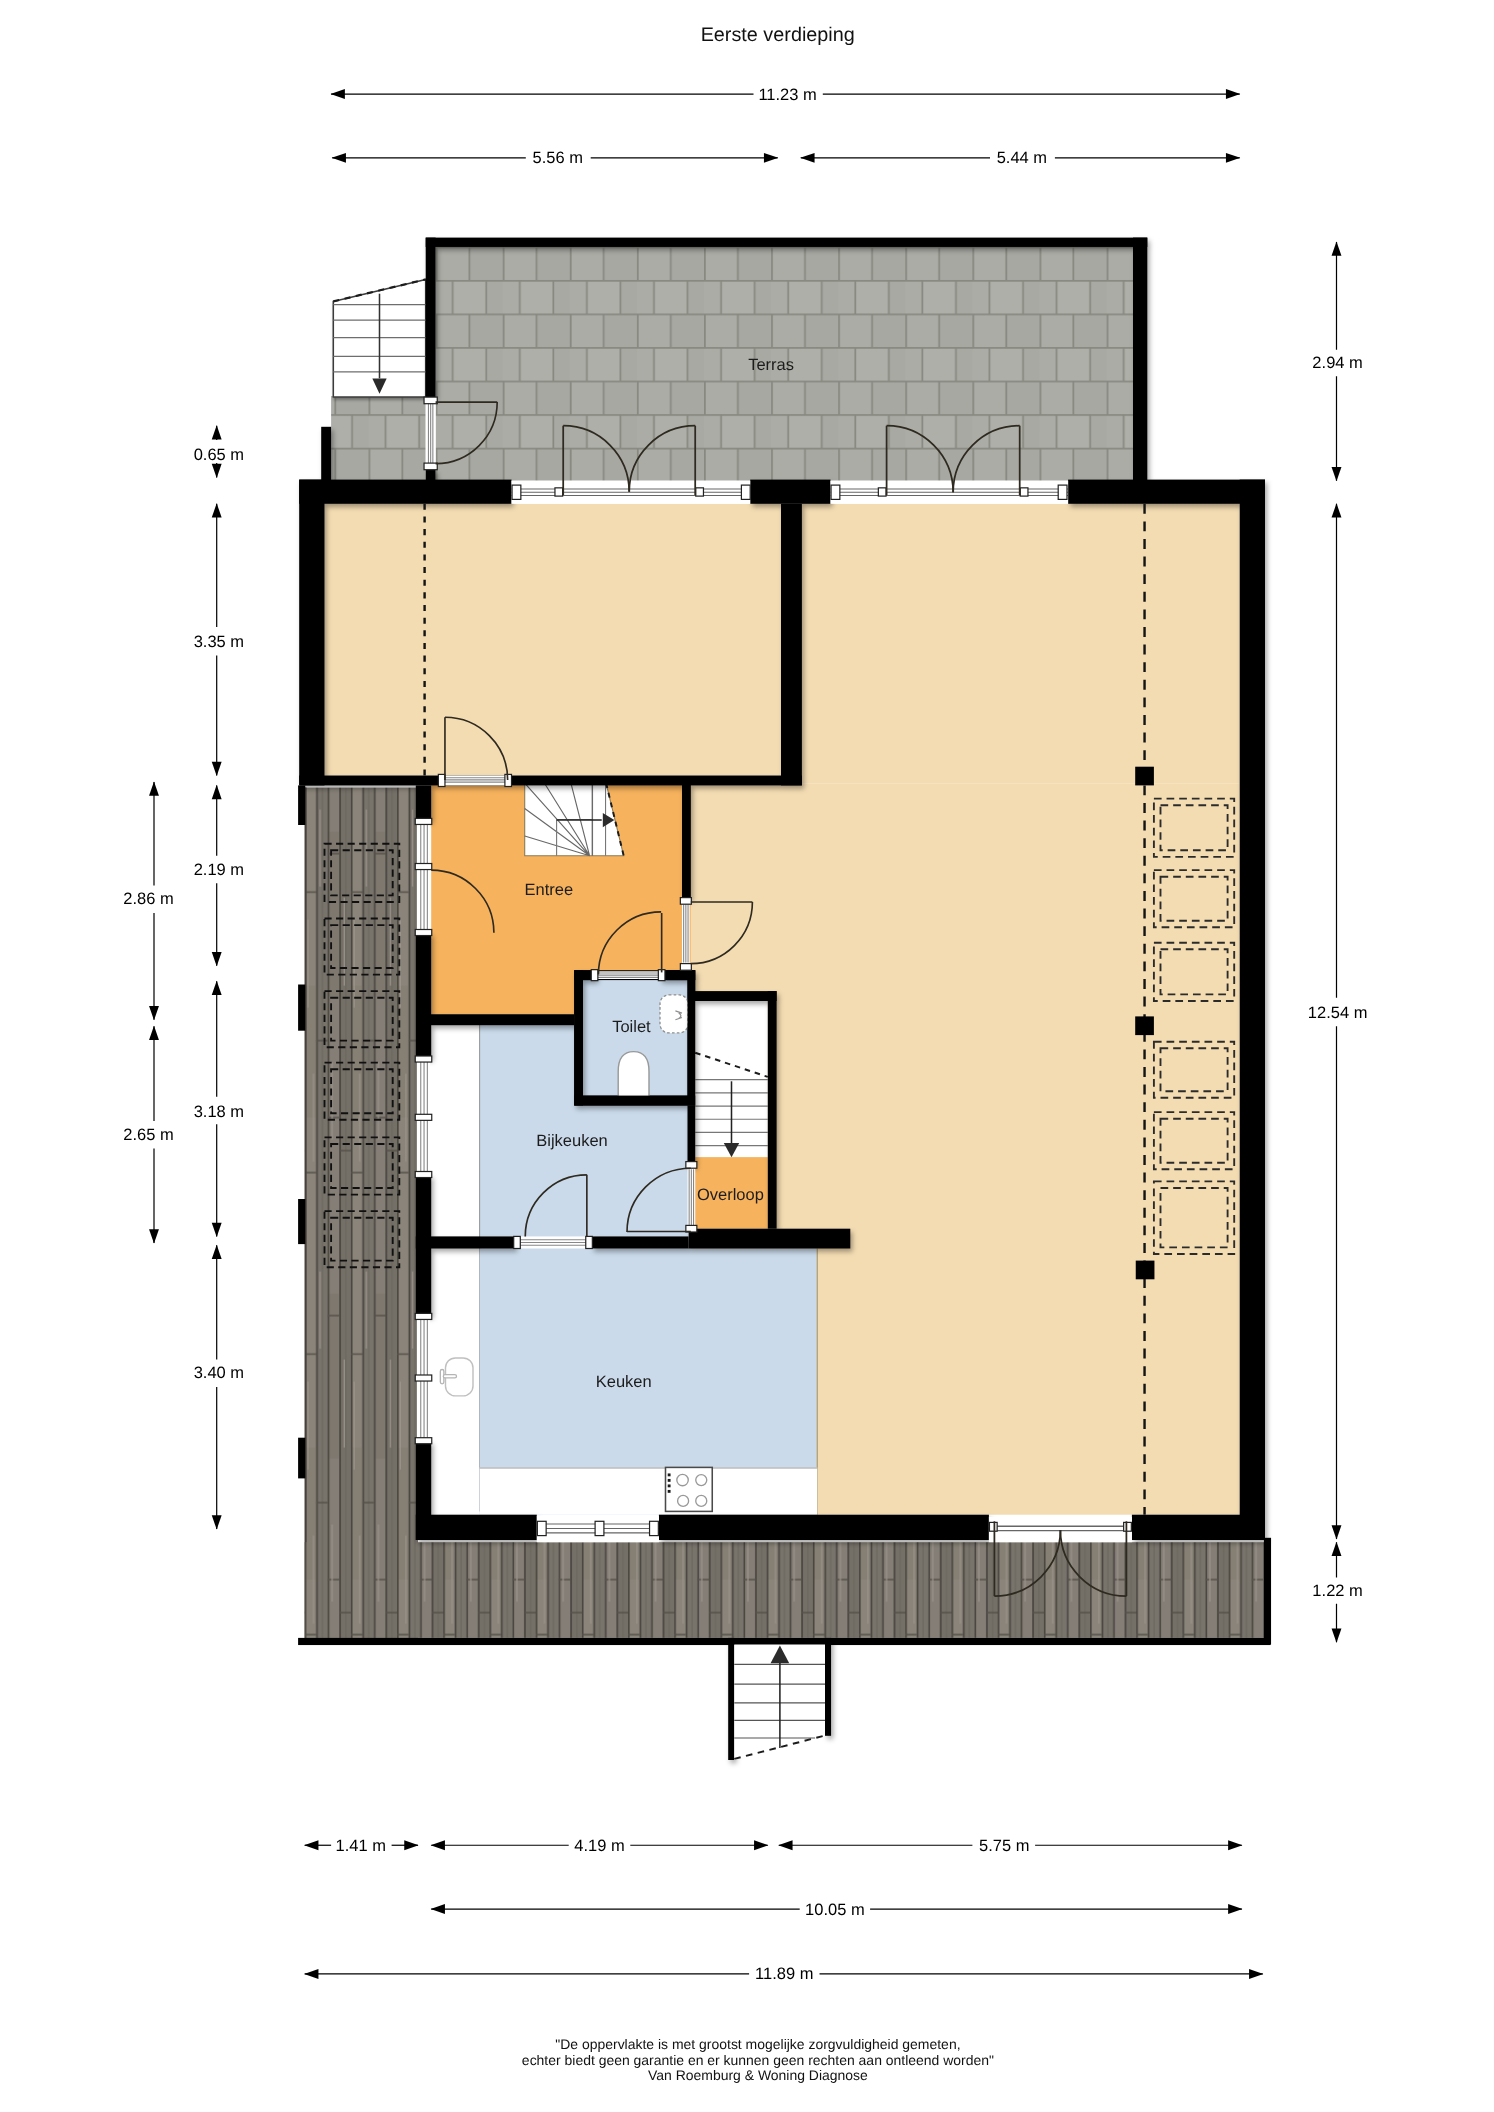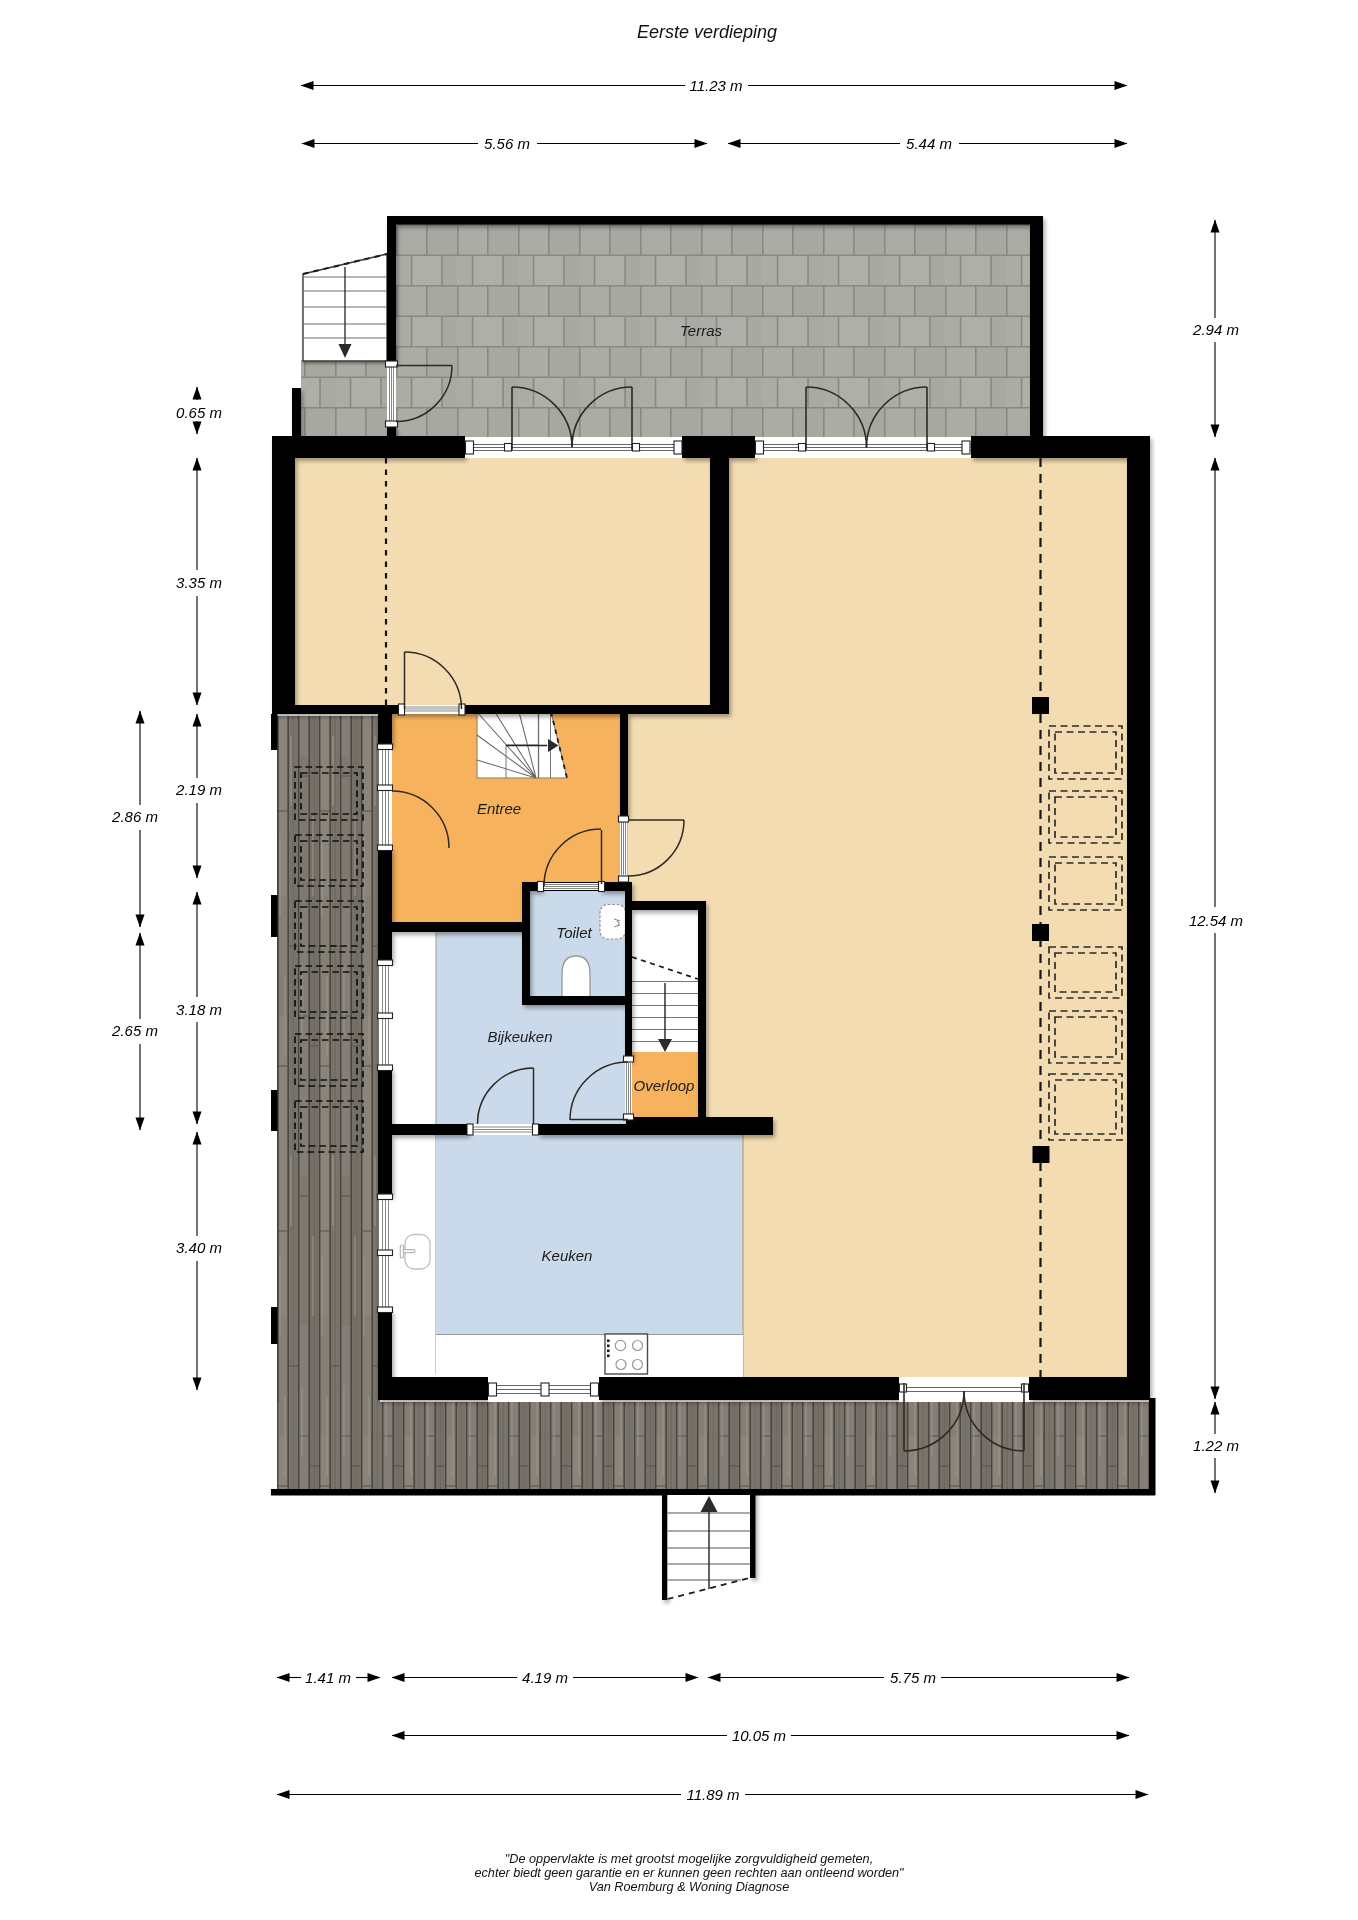--- a/index.html
+++ b/index.html
@@ -1,16 +1,16 @@
 <!DOCTYPE html>
 <html><head>
 <meta charset="utf-8">
 <style>
   html,body{margin:0;padding:0;background:#ffffff;}
-  #page{position:relative;width:1358px;height:1920px;background:#fff;overflow:hidden;font-style:italic;}
+  #page{position:relative;width:1358px;height:1920px;background:#fff;overflow:hidden;}
   text{font-family:"Liberation Sans",sans-serif;}
   .dimt{font-size:15px;fill:#000;text-anchor:middle;}
   .lbl{font-size:15px;fill:#1c1c1c;text-anchor:middle;}
   .dl{stroke:#000;stroke-width:1.1;}
 </style>
 </head>
 <body>
 <div id="page">
 <svg width="1358" height="1920" viewBox="0 0 1358 1920">
 <defs>

